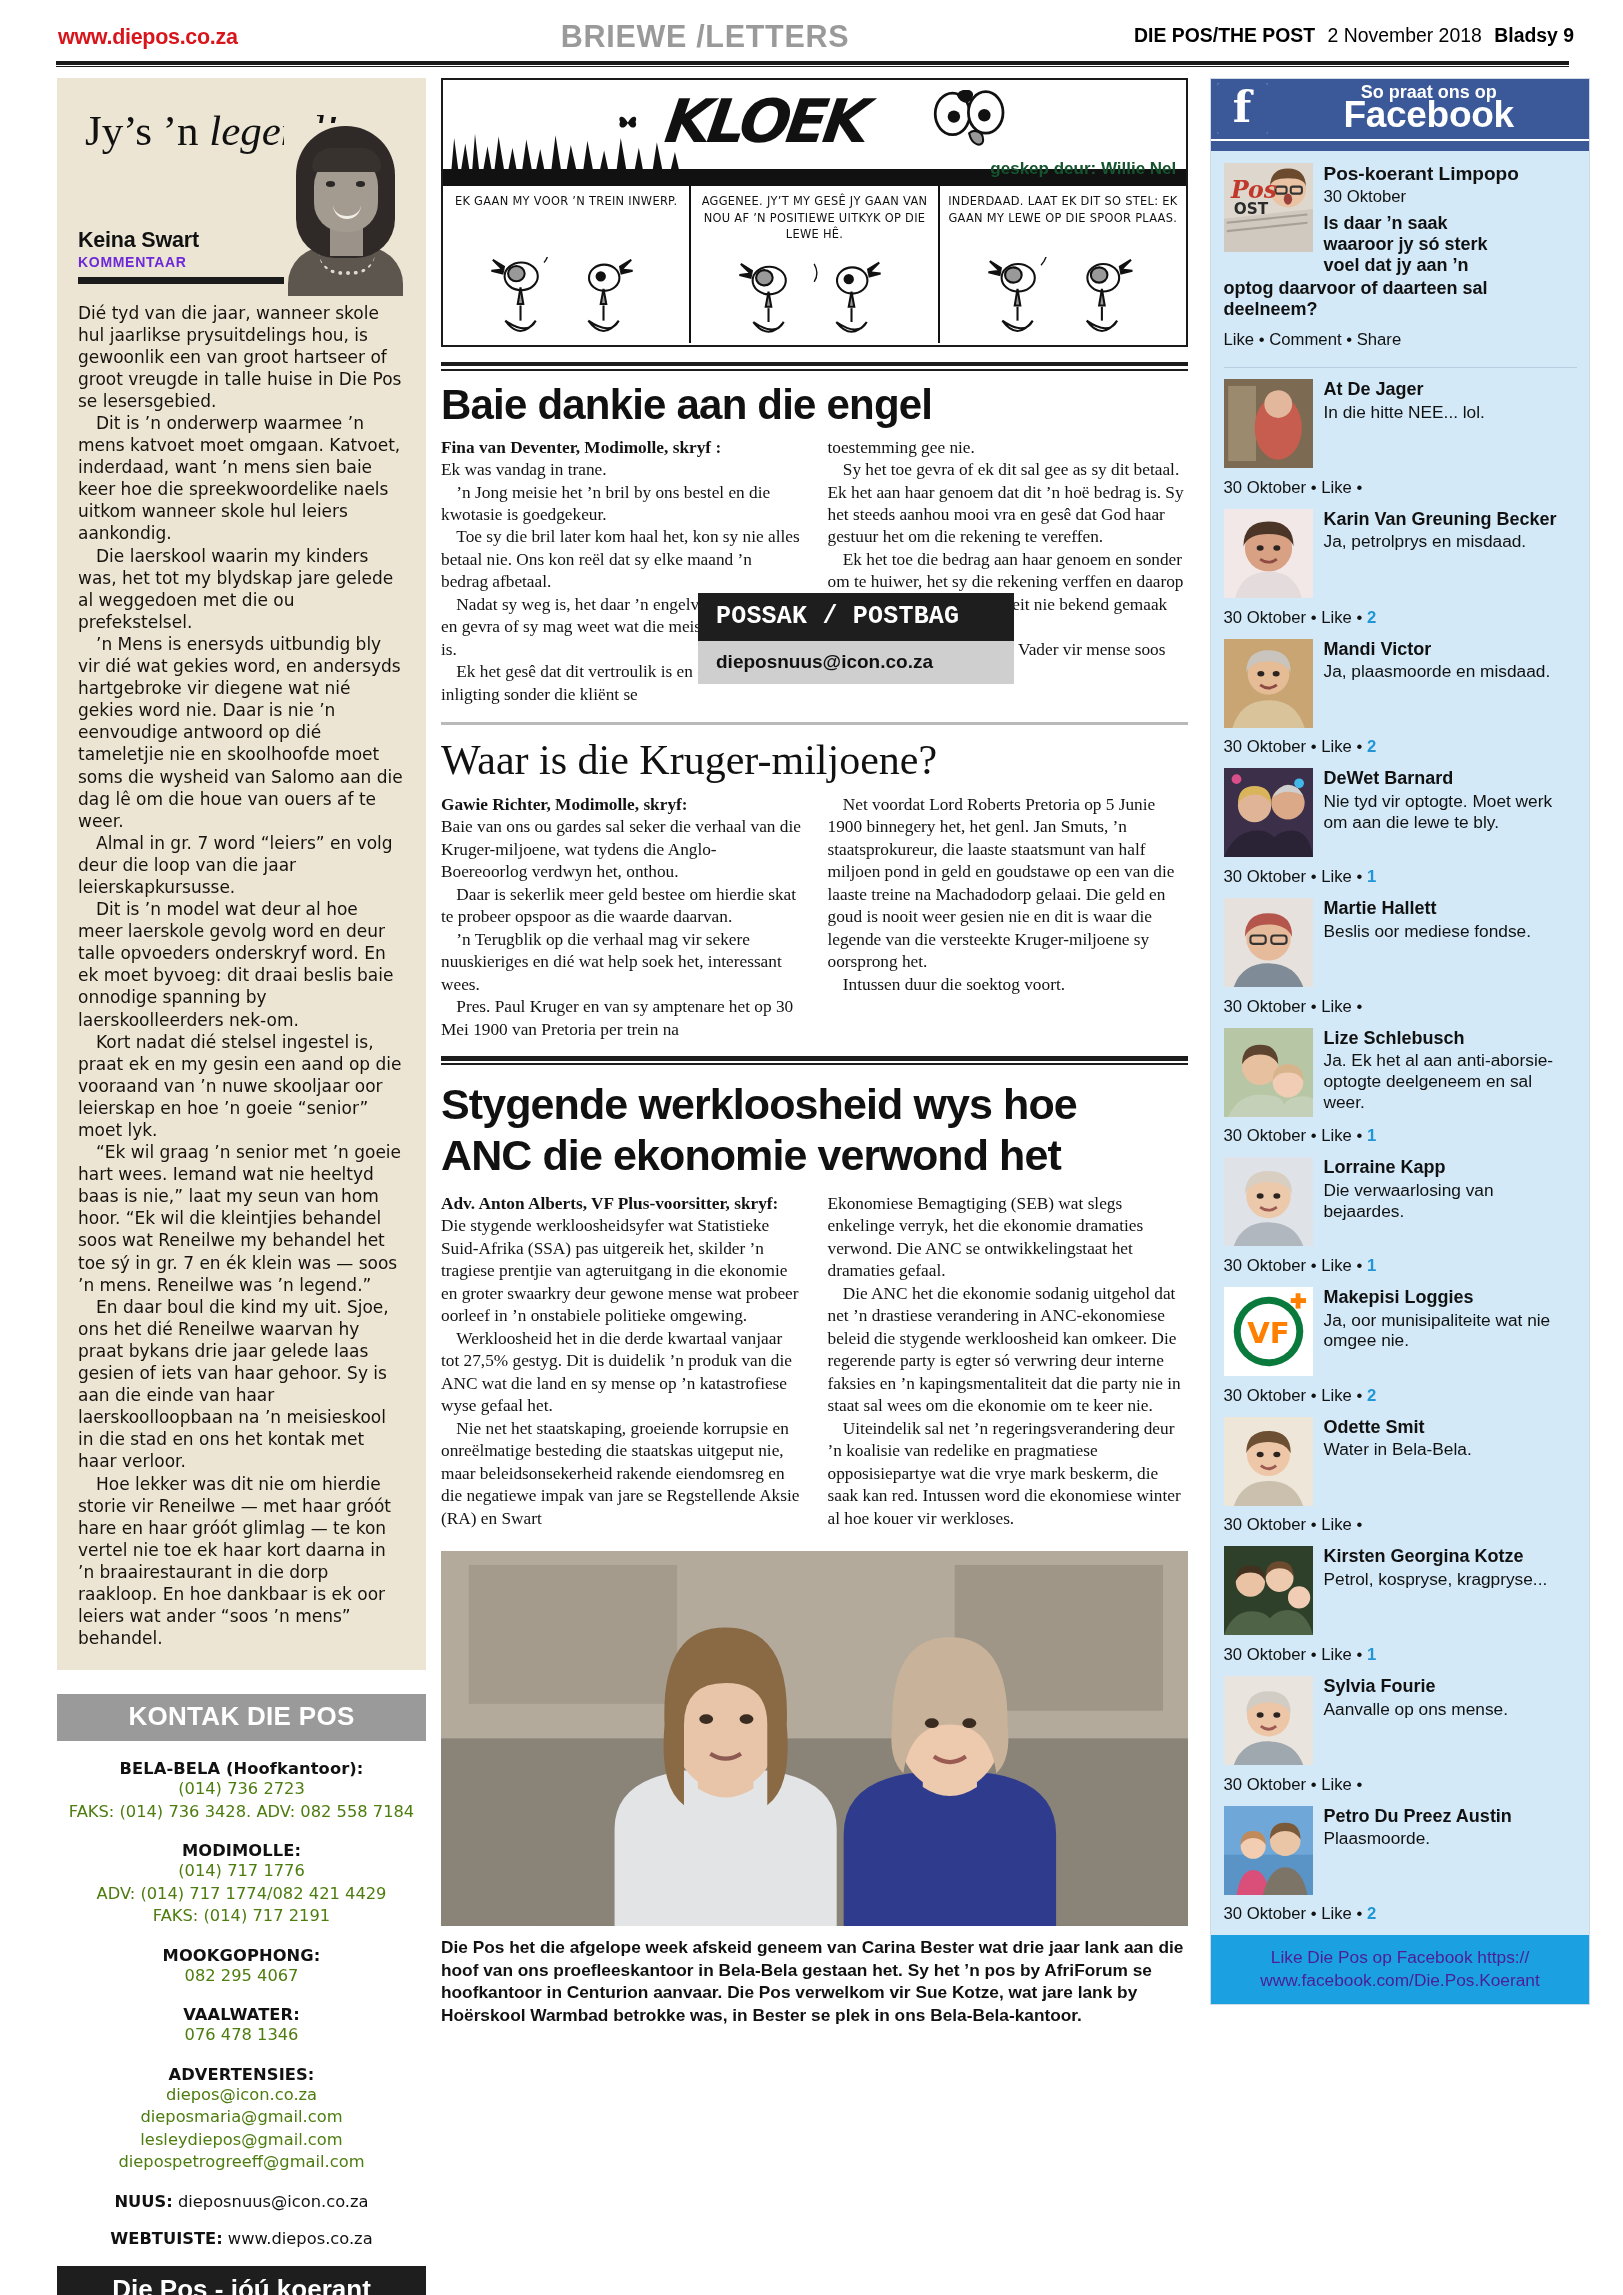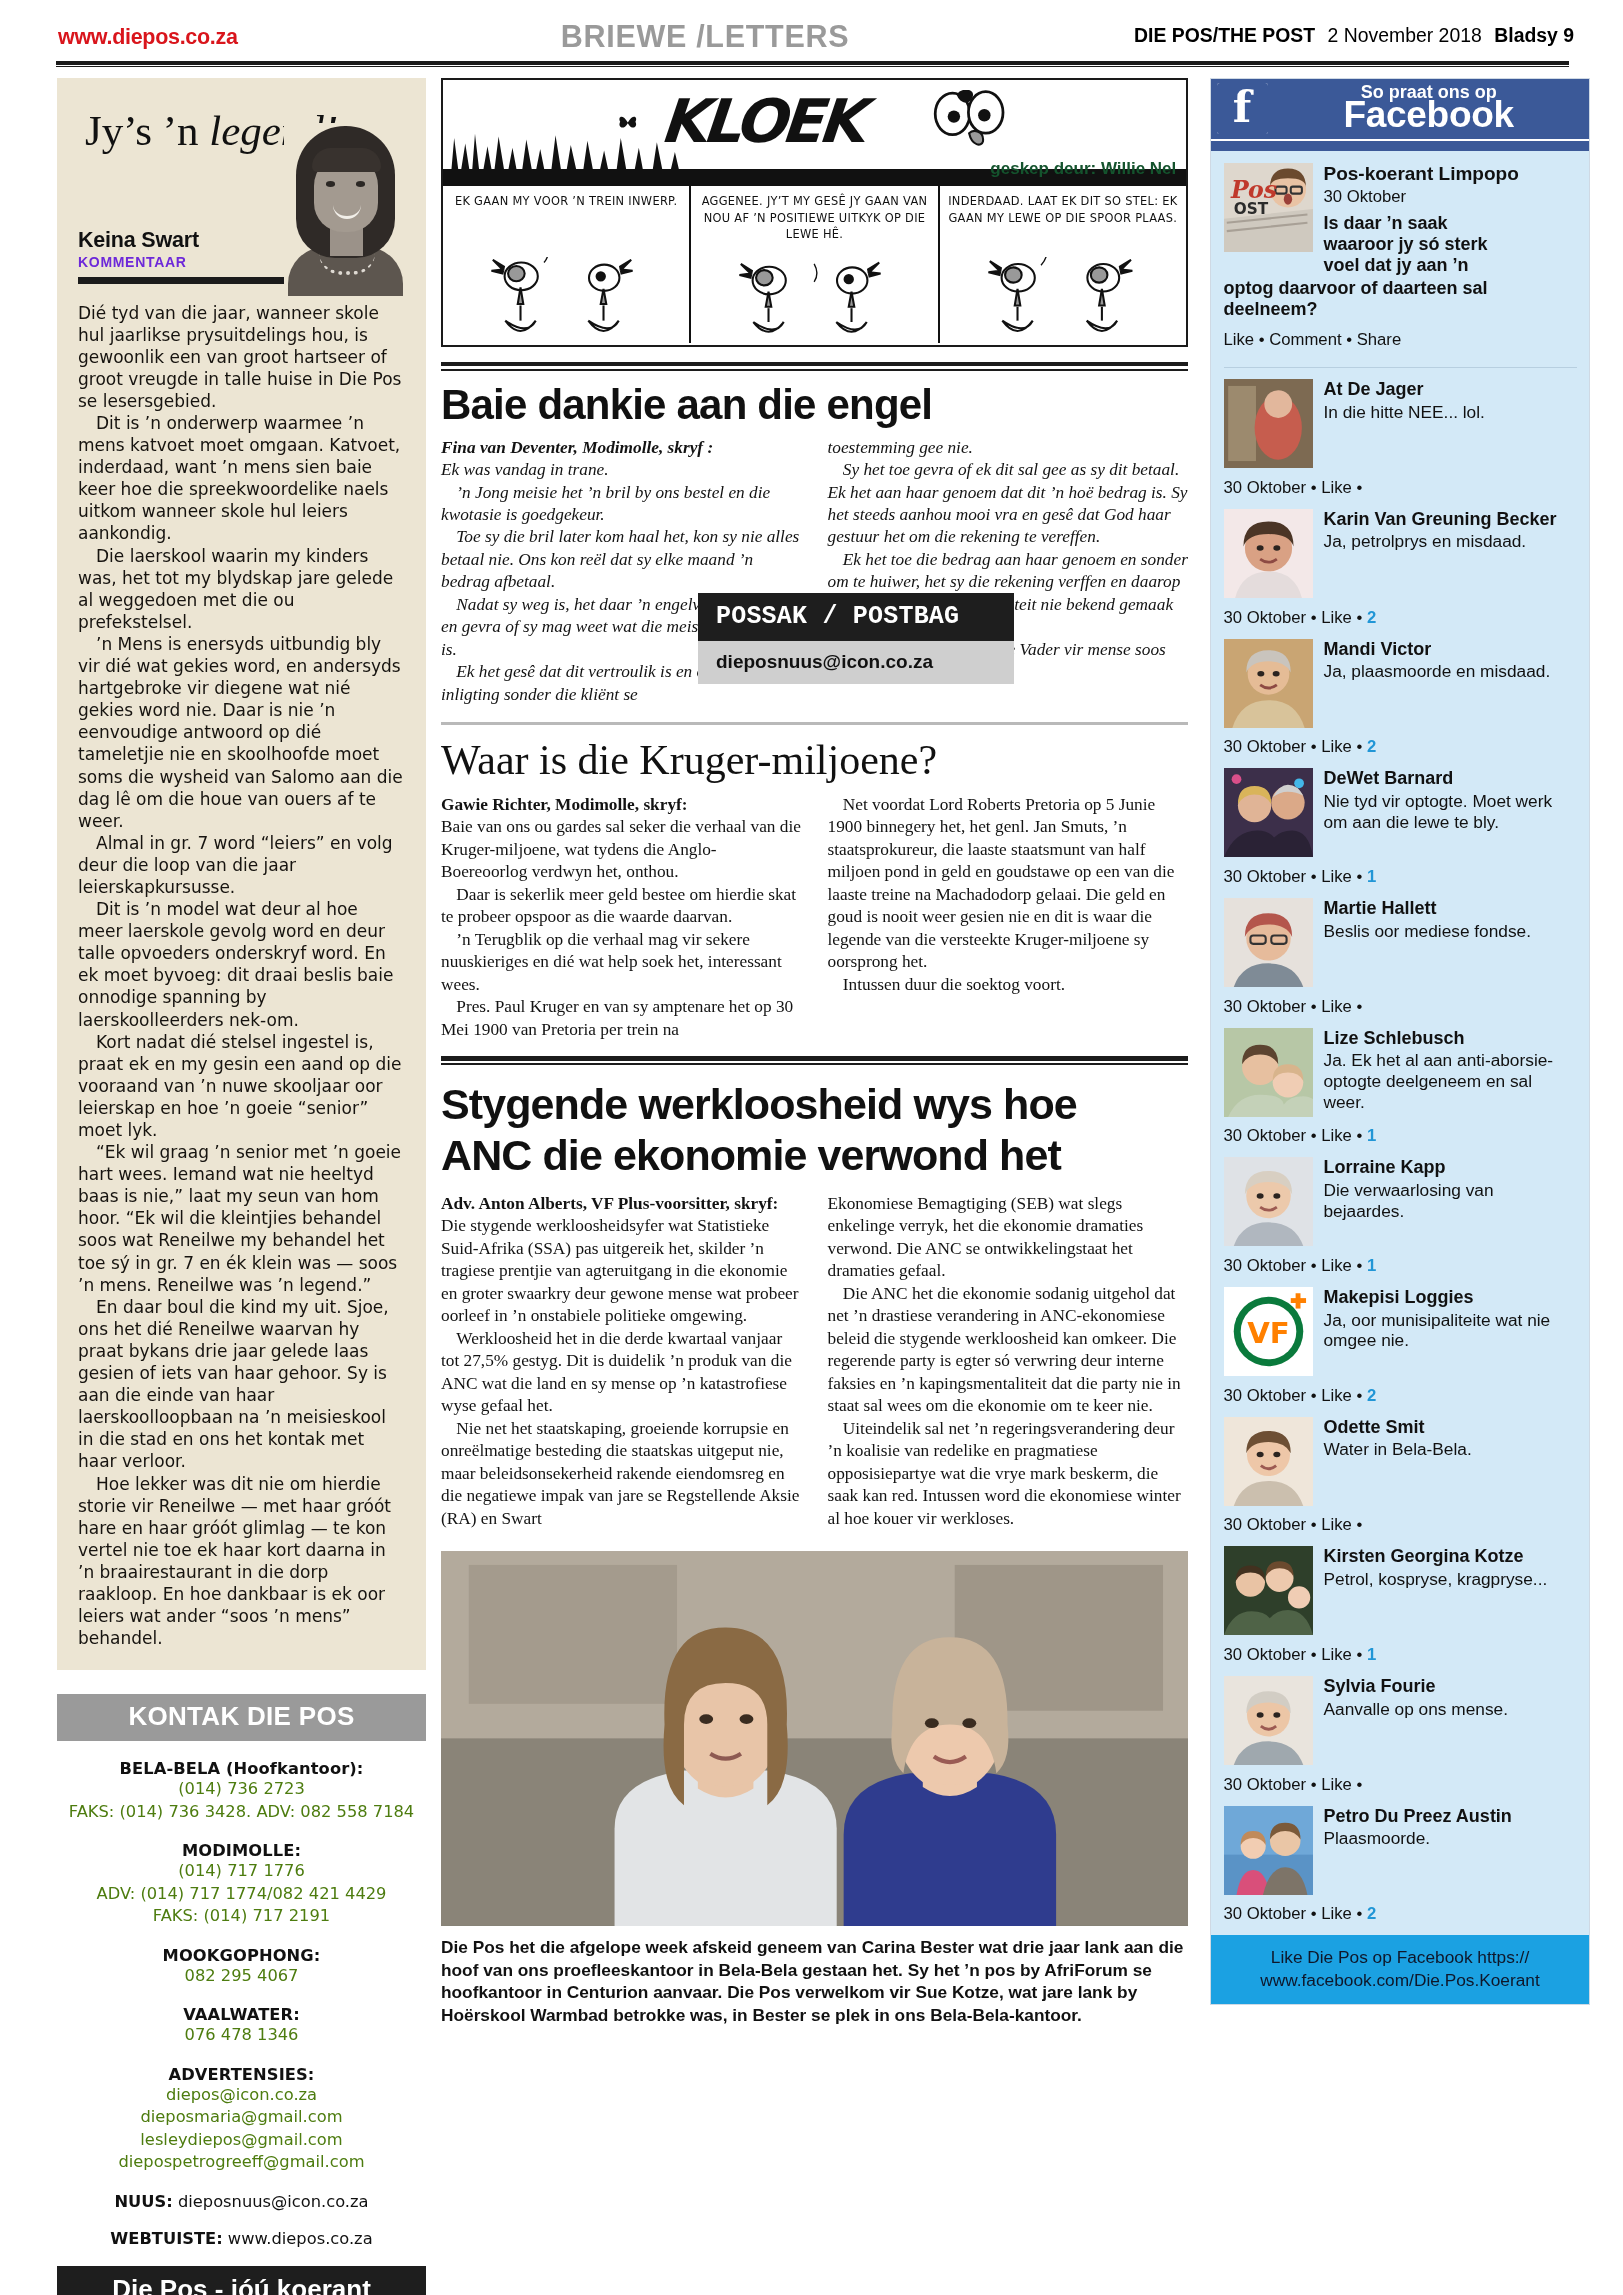--- a/index.html
+++ b/index.html
@@ -128,21 +128,21 @@
   .fb-post-text2{font-size:18px;font-weight:bold;color:#111;line-height:1.18;}
   .fb-actions{font-size:16.7px;color:#111;margin-top:9.7px;}
   .fb-sep{height:1.4px;background:#b7cfe0;margin:9.7px 0 11px;}
 
   .fb-cmt{margin-bottom:4.2px;}
   .fb-cmt-name{font-size:18px;font-weight:bold;color:#111;line-height:1.14;}
   .fb-cmt-text{font-size:17.3px;color:#111;line-height:1.2;margin-top:2.1px;}
   .fb-meta{font-size:16.7px;color:#111;margin:9.7px 0 11px;}
   .fb-meta .cnt{color:#2196d6;font-weight:bold;}
 
-  .fb-footer{background:#1ba1e2;color:#0f172a;text-align:center;font-size:17.3px;line-height:1.3;padding:11px 8.3px 12.5px;margin:7px -12.5px 0;}
+  .fb-footer{background:#1ba1e2;color:#4c1d95;text-align:center;font-size:17.3px;line-height:1.3;padding:11px 8.3px 12.5px;margin:7px -12.5px 0;}
 
   
   .av{position:absolute;inset:0;}
 </style>
 </head>
 <body>
 
 <div class="page">
 
   <div class="masthead">
@@ -328,21 +328,21 @@
             </g>
           </svg>
         </div>
       </div>
     </div>
 
     <div class="rule-thick"></div>
     <div class="rule-thin"></div>
     <div class="art-head">Baie dankie aan die engel</div>
 
-    <div class="two-col art-body" style="position:relative;font-style:italic;">
+    <div class="two-col art-body" style="position:relative;">
       <p class="art-by">Fina van Deventer, Modimolle, skryf :</p>
       <p>Ek was vandag in trane.</p>
       <p class="ind">’n Jong meisie het ’n bril by ons bestel en die kwotasie is goedgekeur.</p>
       <p class="ind">Toe sy die bril later kom haal het, kon sy nie alles betaal nie. Ons kon reël dat sy elke maand ’n bedrag afbetaal.</p>
       <p class="ind">Nadat sy weg is, het daar ’n engelvrou ingekom en gevra of sy mag weet wat die meisie se rekening is.</p>
       <p class="ind">Ek het gesê dat dit vertroulik is en ons nie hierdie inligting sonder die kliënt se</p>
       <p>toestemming gee nie.</p>
       <p class="ind">Sy het toe gevra of ek dit sal gee as sy dit betaal. Ek het aan haar genoem dat dit ’n hoë bedrag is. Sy het steeds aanhou mooi vra en gesê dat God haar gestuur het om die rekening te vereffen.</p>
       <p class="ind">Ek het toe die bedrag aan haar genoem en sonder om te huiwer, het sy die rekening verffen en daarop aangedring dat haar identiteit nie bekend gemaak word nie.</p>
       <p class="ind">Dankie aan ons Hemelse Vader vir mense soos dié engel.</p>

